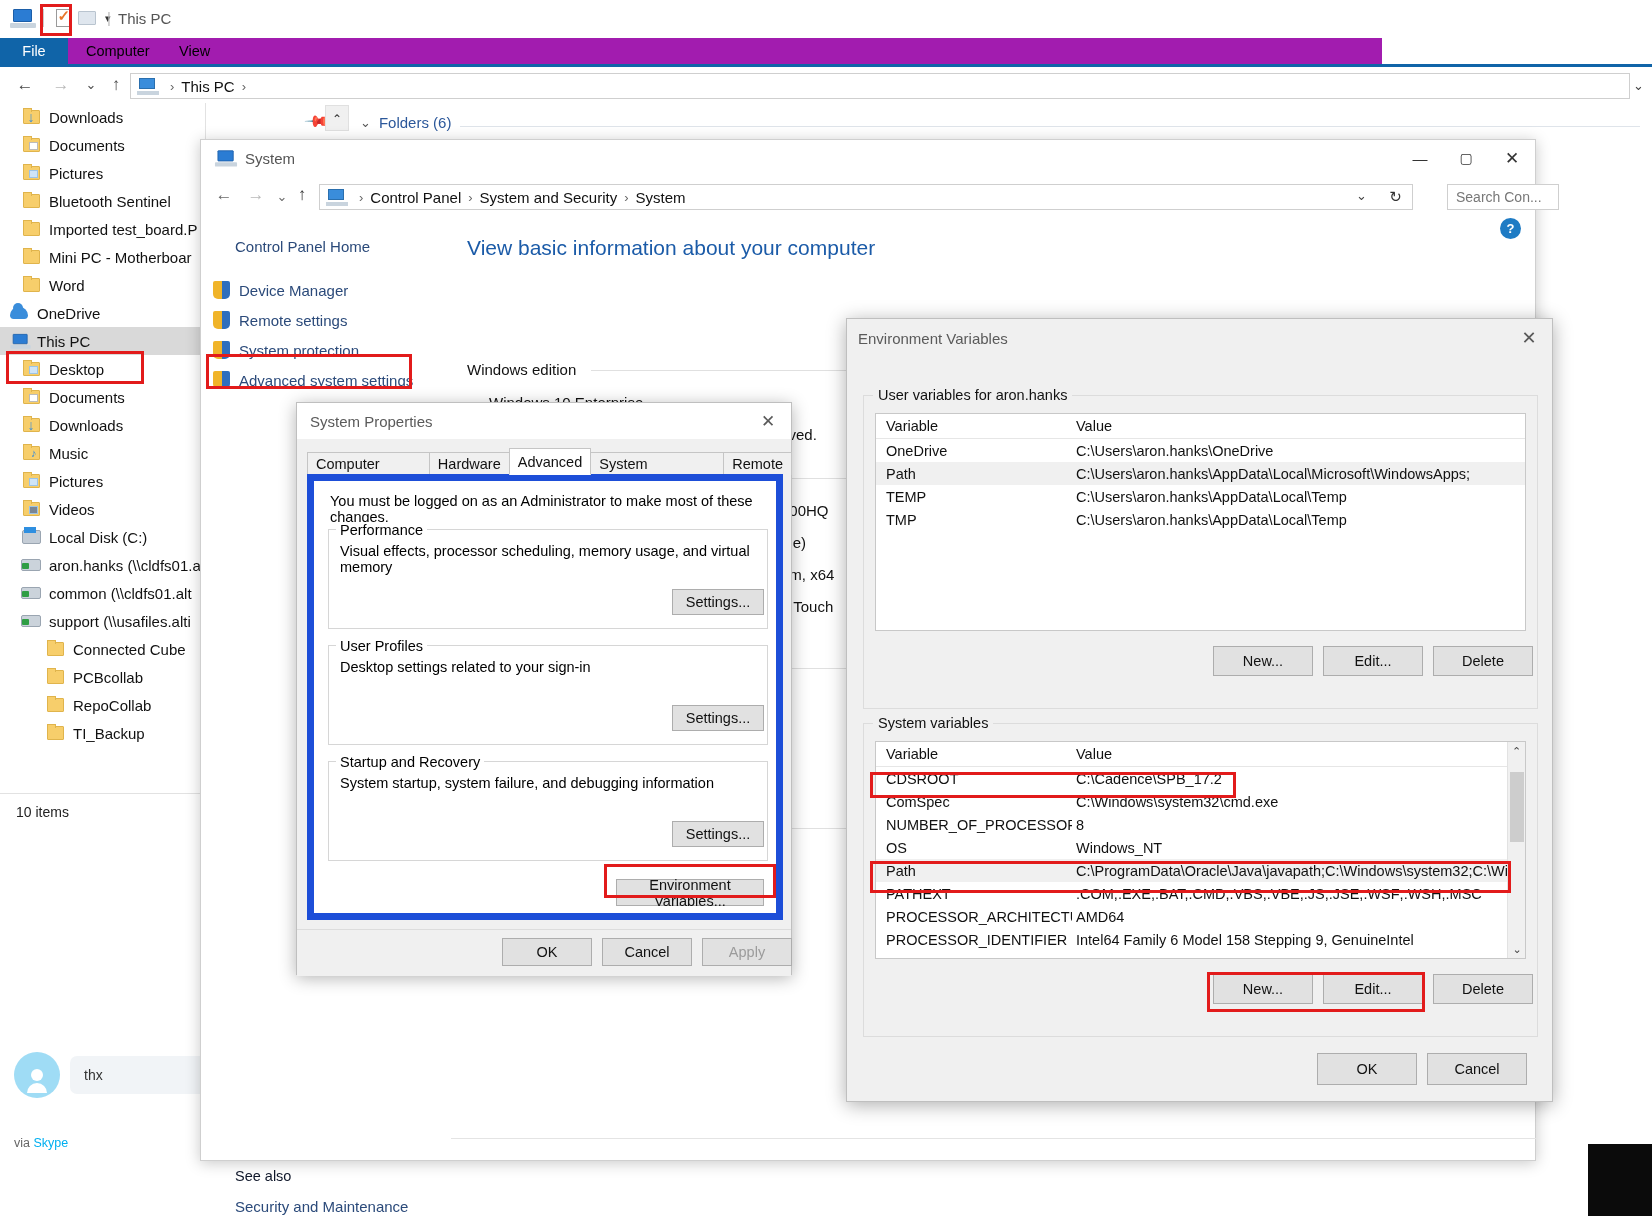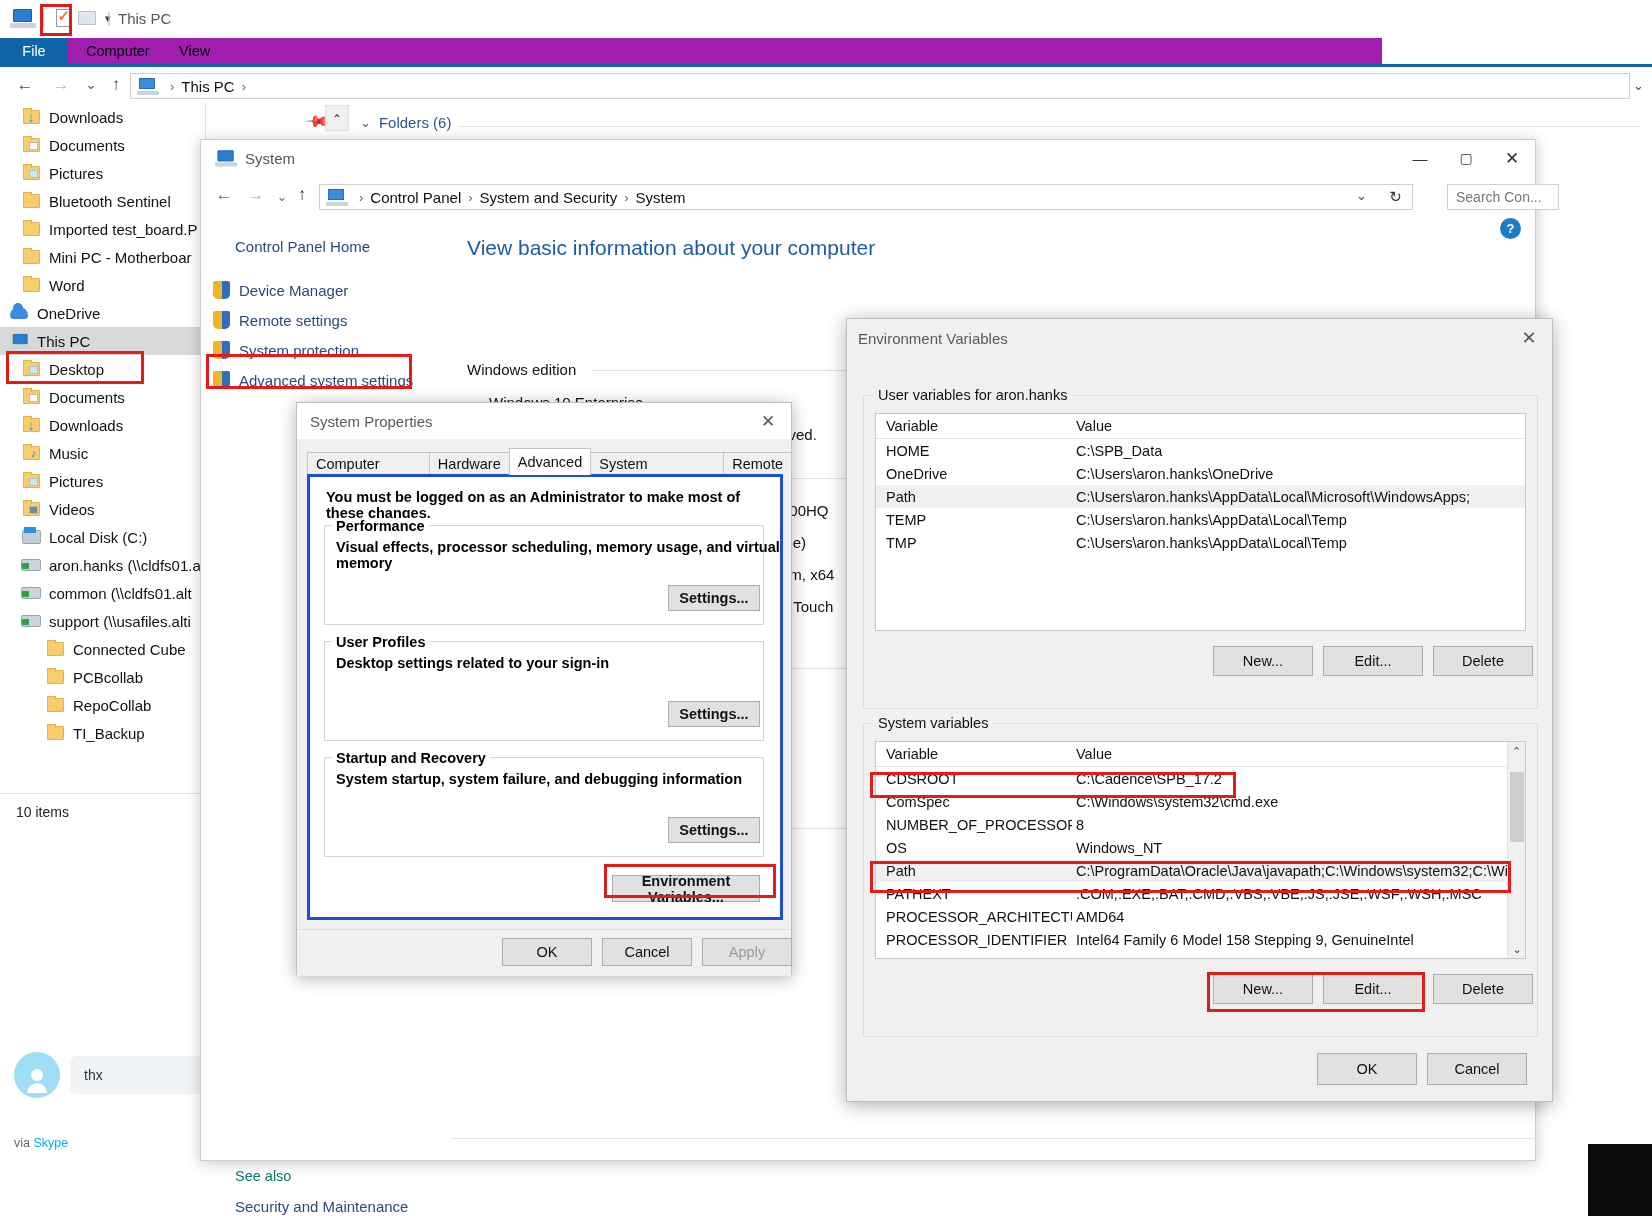--- a/index.html
+++ b/index.html
@@ -97,21 +97,21 @@
   .sw-help { position:absolute; right:14px; top:78px; width:21px; height:21px; border-radius:50%; background:#1e7bc4; color:#fff; font-size:13px; text-align:center; line-height:21px; font-weight:bold;}
 
   .cp-left { position:absolute; left:0; top:84px; width:250px; height:938px; }
   .cp-home { position:absolute; left:34px; top:14px; font-size:15px; color:#2b4a7a; }
   .cp-link { position:absolute; left:12px; display:flex; align-items:center; font-size:15px; color:#2b4a7a; }
   .shield { width:17px; height:18px; margin-right:9px; position:relative; }
   .shield .l { position:absolute; left:0; top:0; width:8.5px; height:13px; background:#f0b429; border-radius:2px 0 0 0;}
   .shield .r { position:absolute; left:8.5px; top:0; width:8.5px; height:13px; background:#2f6fbd; border-radius:0 2px 0 0;}
   .shield .bl { position:absolute; left:0; top:13px; width:8.5px; height:5px; background:#f0b429; border-radius:0 0 0 8px;}
   .shield .br { position:absolute; left:8.5px; top:13px; width:8.5px; height:5px; background:#2f6fbd; border-radius:0 0 8px 0;}
-  .cp-seealso { position:absolute; left:34px; top:944px; font-size:14.5px; color:#0f766e; }
+  .cp-seealso { position:absolute; left:34px; top:944px; font-size:14.5px; color:#0f172a; }
   .cp-seelink { position:absolute; left:34px; top:974px; font-size:15px; color:#2b4a7a; }
 
   .cp-main { position:absolute; left:250px; top:84px; width:1085px; height:938px; }
   .cp-h1 { position:absolute; left:16px; top:12px; font-size:21px; color:#1b5ba8; }
   .cp-sec { position:absolute; left:16px; font-size:15px; color:#111; background:#fff; padding-right:10px; }
   .cp-secline { position:absolute; height:1px; background:#e0e0e0; }
   .cp-row { position:absolute; font-size:15px; color:#111; }
   .cp-logo { position:absolute; left:835px; top:160px; }
   .cp-logo .q { position:absolute; background:#1e76c8; }
   .cp-bottomline { position:absolute; left:0; top:914px; width:1085px; height:1px; background:#e4e4e4; }
@@ -119,21 +119,21 @@
 
   
   #sysprops { position:absolute; left:296px; top:402px; width:496px; height:573px; background:#f0f0f0; border:1px solid #bfbfbf; box-shadow:0 3px 16px rgba(0,0,0,0.30); font-size:14.5px; }
   .sp-title { position:absolute; left:0; top:0; width:100%; height:36px; background:#fff; }
   .sp-title-text { position:absolute; left:13px; top:10px; font-size:15px; color:#5a5a5a; }
   .sp-close { position:absolute; right:0; top:0; width:46px; height:36px; display:flex; align-items:center; justify-content:center; color:#5a5a5a; font-size:17px; }
   .sp-body { position:absolute; left:0; top:36px; width:100%; height:490px; background:#f0f0f0; }
   .sp-tabs { position:absolute; left:10px; top:9px; display:flex; align-items:flex-end; }
   .sp-tab { height:23px; line-height:22px; padding:0 8px; background:#f0f0f0; border:1px solid #c5c5c5; border-bottom:none; font-size:14.5px; color:#111; margin-right:-1px; }
   .sp-tab.active { background:#fff; height:27px; line-height:26px; position:relative; z-index:3; border-bottom:1px solid #fff; }
-  .sp-page { position:absolute; left:10px; top:35px; width:476px; height:446px; background:#fff; border:3px solid #1d4ed8;font-weight:bold; }
+  .sp-page { position:absolute; left:10px; top:35px; width:476px; height:446px; background:#fff; border:7px solid #1d4ed8; }
   .sp-note { position:absolute; left:16px; top:12px; font-size:14.5px; }
   .sp-group { position:absolute; left:14px; width:440px; border:1px solid #d6d6d6; }
   .sp-glabel { position:absolute; font-size:14.5px; background:#fff; padding:0 4px; }
   .sp-gtext { position:absolute; font-size:14.5px; }
   .winbtn { position:absolute; background:#e1e1e1; border:1px solid #adadad; font-size:14.5px; color:#111; text-align:center; display:flex; align-items:center; justify-content:center; }
   .winbtn.disabled { color:#9b9b9b; }
   .sp-footer { position:absolute; left:0; top:526px; width:100%; height:47px; background:#f0f0f0; border-top:1px solid #dcdcdc; }
 
   
   #envvars { position:absolute; left:846px; top:318px; width:707px; height:784px; background:#f0f0f0; border:1px solid #bfbfbf; box-shadow:0 3px 18px rgba(0,0,0,0.32);padding-left:29px; }
@@ -548,24 +548,20 @@
   </div>
 
   <div class="ev-group" style="left:16px; top:76px; width:675px; height:314px;"></div>
   <div class="ev-glabel" style="left:26px; top:68px;">User variables for aron.hanks</div>
   <div class="ev-list" id="user-list" style="left:28px; top:94px; width:651px; height:218px;">
       <div class="ev-hrow">
         <div class="ev-c1">Variable</div>
         <div class="ev-c2">Value</div>
       </div>
       <div class="ev-row">
-        <div class="ev-c1">HOME</div>
-        <div class="ev-c2">C:\SPB_Data</div>
-      </div>
-      <div class="ev-row">
         <div class="ev-c1">OneDrive</div>
         <div class="ev-c2">C:\Users\aron.hanks\OneDrive</div>
       </div>
       <div class="ev-row sel">
         <div class="ev-c1">Path</div>
         <div class="ev-c2">C:\Users\aron.hanks\AppData\Local\Microsoft\WindowsApps;</div>
       </div>
       <div class="ev-row">
         <div class="ev-c1">TEMP</div>
         <div class="ev-c2">C:\Users\aron.hanks\AppData\Local\Temp</div>

